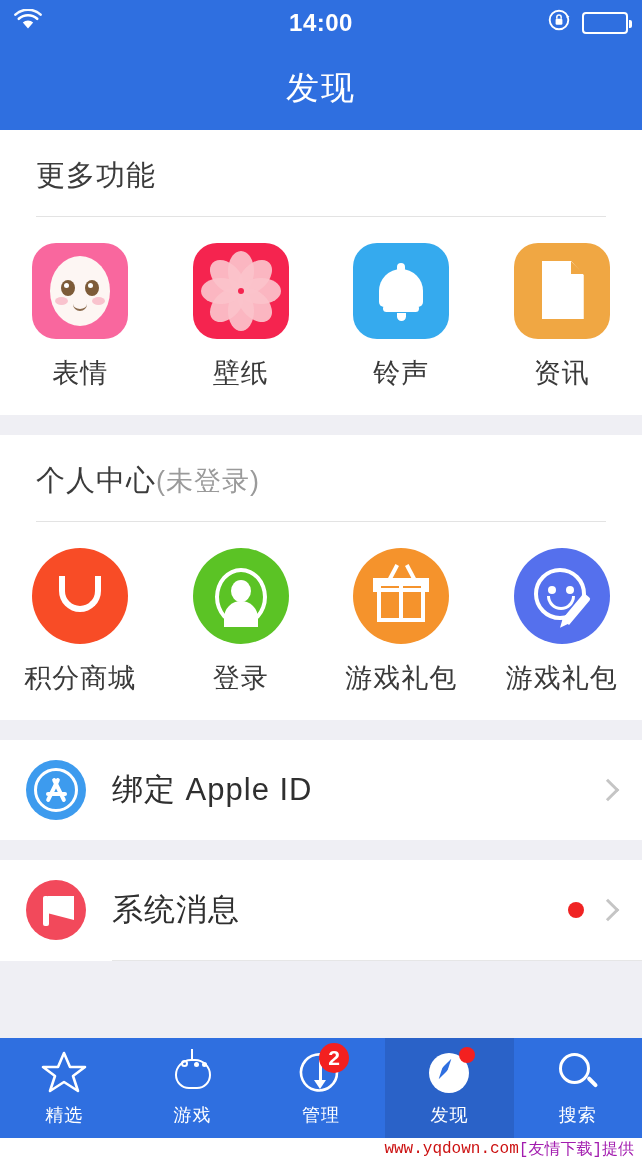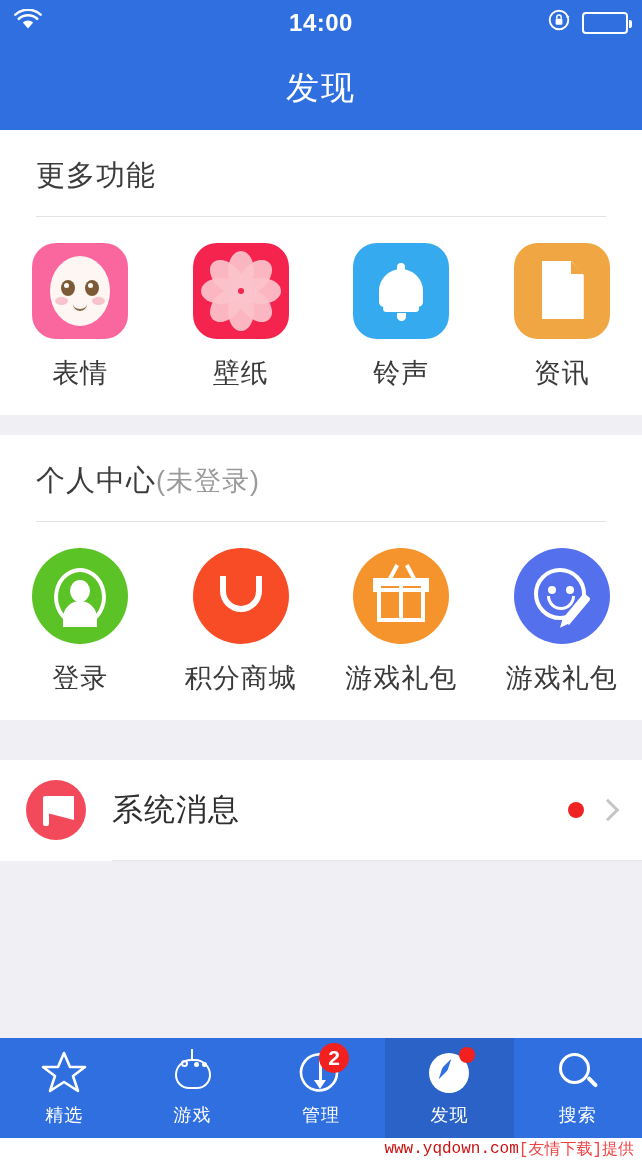--- a/index.html
+++ b/index.html
@@ -300,21 +300,21 @@
     background:#fff; transform:rotate(45deg); border-radius:2px;
   }
 
   
   .watermark {
     position:absolute; bottom:0; left:0; right:0; height:22px;
     background:#fff; display:flex; align-items:center; justify-content:flex-end;
     padding-right:8px; font-size:16px; font-family:"Liberation Mono","DejaVu Sans Mono",monospace;
   }
   .wm-a { color:#cc1111; }
-  .wm-b { color:#ef4444; }
+  .wm-b { color:#a21caf; }
 </style>
 </head>
 <body>
 
 <div class="phone">
 
   <div class="statusbar">
     <div class="sb-left">
       <span>
         <svg width="28" height="22" viewBox="0 0 28 22">
@@ -407,38 +407,38 @@
     <div class="gap"></div>
 
     <div class="card">
       <div class="sec-head">
         <span>个人中心</span><span class="sub">(未登录)</span>
       </div>
       <div class="sec-rule"></div>
       <div class="grid">
 
         <div class="grid-item">
+          <div class="tile tile-ci" style="background:#f84c26">
+            <span class="ushape"></span>
+          </div>
+          <div class="grid-label">积分商城</div>
+        </div>
+
+        <div class="grid-item">
           <div class="tile tile-ci" style="background:#5bc325">
             <div class="p-clip">
               <span class="p-ring"></span>
               <span class="p-head"></span>
               <span class="p-body"></span>
             </div>
           </div>
           <div class="grid-label">登录</div>
         </div>
 
         <div class="grid-item">
-          <div class="tile tile-ci" style="background:#f84c26">
-            <span class="ushape"></span>
-          </div>
-          <div class="grid-label">积分商城</div>
-        </div>
-
-        <div class="grid-item">
           <div class="tile tile-ci" style="background:#f5932c">
             <span class="gift-bow-l"></span>
               <span class="gift-bow-r"></span>
             <span class="gift-box"></span>
             <span class="gift-lid"></span>
             <span class="gift-mid"></span>
           </div>
           <div class="grid-label">游戏礼包</div>
         </div>
 
@@ -451,20 +451,34 @@
             <span class="pen"></span>
           </div>
           <div class="grid-label">游戏礼包</div>
         </div>
 
       </div>
     </div>
 
     <div class="gap"></div>
 
+    <div class="card">
+      <div class="row">
+        <div class="row-icon" style="background:#3d9bee">
+          <span class="as-ring"></span>
+            <span class="as-a1"></span>
+            <span class="as-a2"></span>
+            <span class="as-a3"></span>
+        </div>
+        <div class="row-label">绑定 Apple ID</div>
+        <div class="row-right">
+          <span class="chev"></span>
+        </div>
+      </div>
+    </div>
 
     <div class="gap"></div>
 
     <div class="card">
       <div class="row">
         <div class="row-icon" style="background:#f2495b">
           <span class="meg-pole"></span>
             <span class="meg-flag"></span>
         </div>
         <div class="row-label">系统消息</div>

